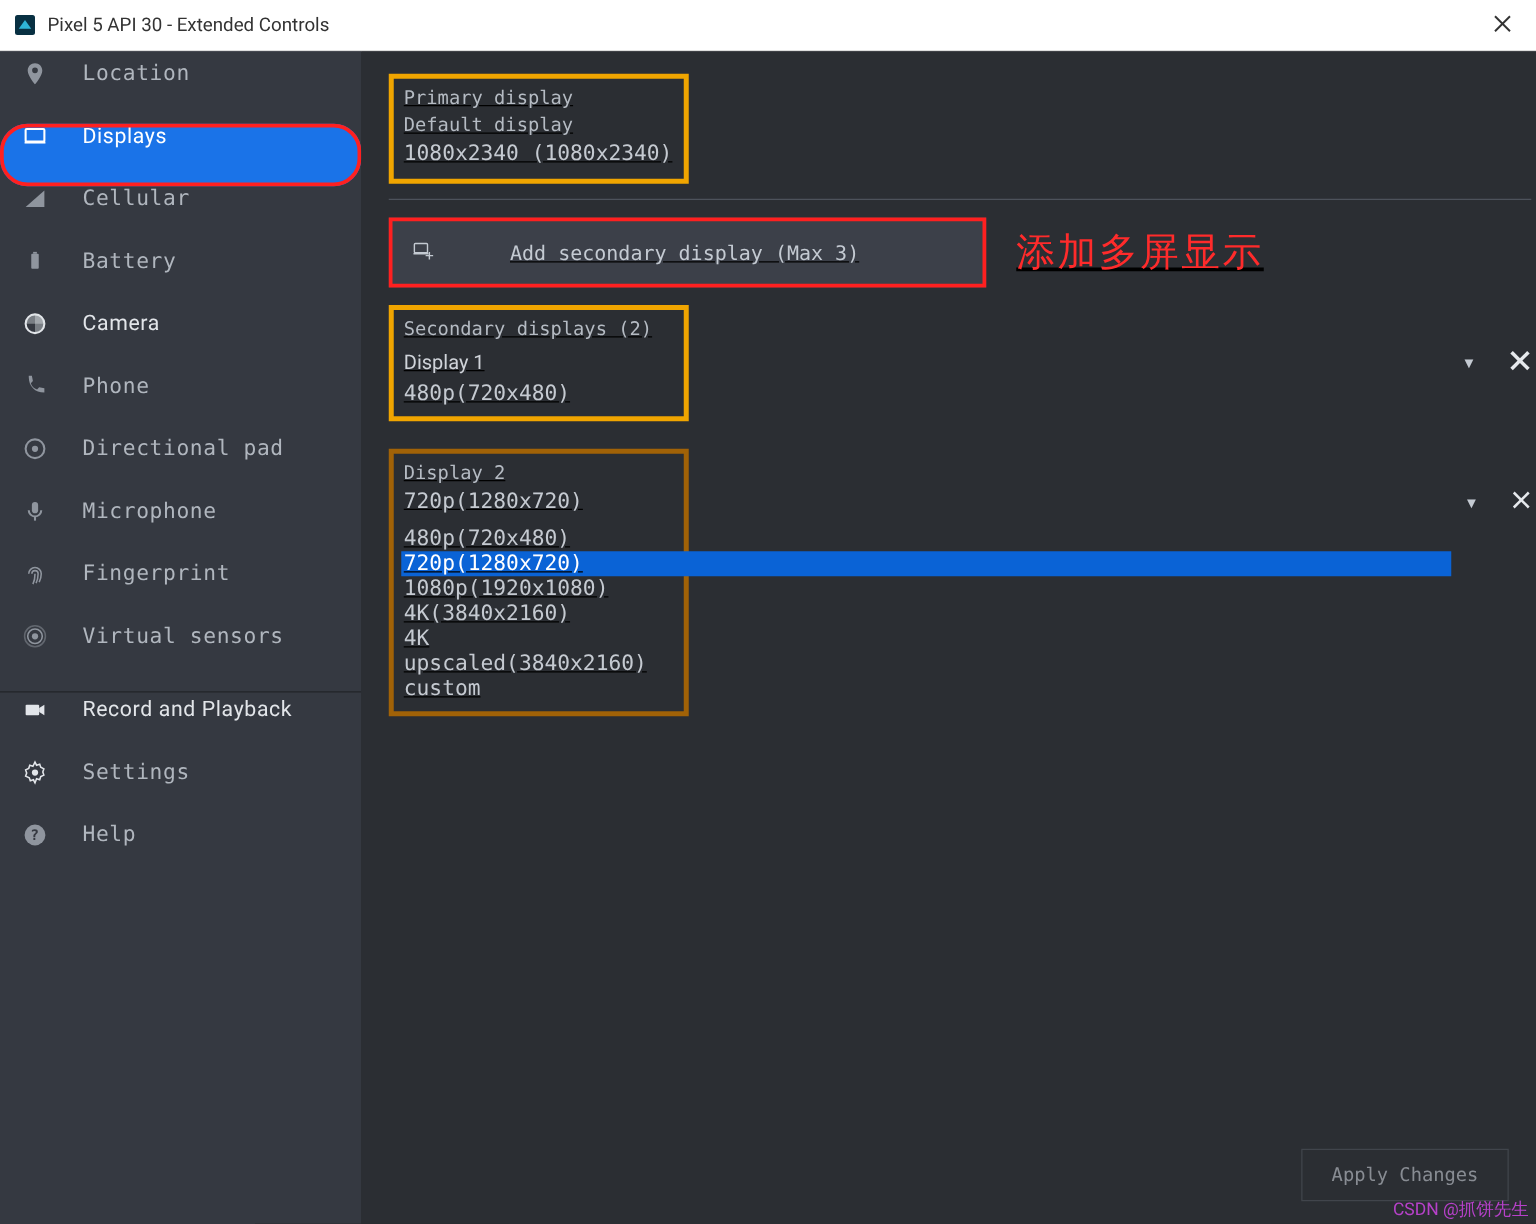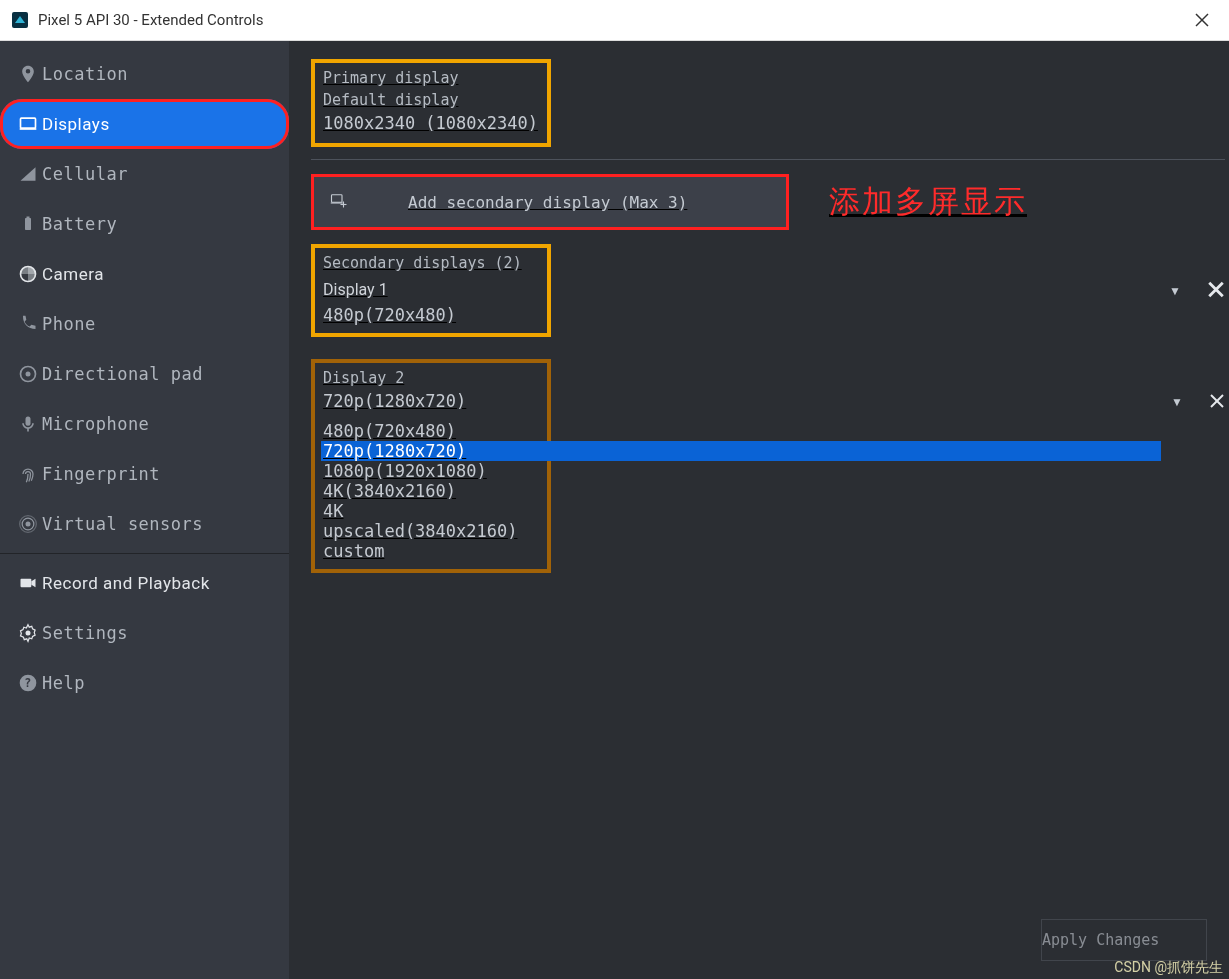--- a/index.html
+++ b/index.html
@@ -4,54 +4,54 @@
 <style>
   * { box-sizing: border-box; margin: 0; padding: 0; }
   body { font-family: "Segoe UI", Roboto, Arial, sans-serif; background: #2b2e33; width: 1229px; height: 979px; overflow: hidden; position: relative; }
   .titlebar { background: #ffffff; height: 41px; display: flex; align-items: center; padding: 16px 12px; border-bottom: 1px solid #ddd; justify-content: space-between; }
   .titlebar-left { display: flex; align-items: center; gap: 10px; }
   .titlebar-title { color: #333; font-size: 15px; }
   .titlebar-close { font-size: 18px; color: #333; cursor: pointer; padding: 4px 8px; }
   .app-icon { width: 16px; height: 16px; }
   .main { display: flex; height: 938px; }
   .sidebar { width: 289px; background: #353941; display: flex; flex-direction: column; padding-top: 8px; }
-  .sidebar-item { display: flex; align-items: center; height: 50px; padding-left: 18px; gap: 4px; color: #b0b6be; cursor: pointer; font-size: 17px; letter-spacing: 0.5px; }
+  .sidebar-item { display: flex; align-items: flex-start; height: 50px; padding-left: 18px; gap: 28px; color: #b0b6be; cursor: pointer; font-size: 17px; letter-spacing: 0.5px; }
   .sidebar-item.mono { font-family: "Consolas", monospace; }
   .sidebar-item.active { background: #1a73e8; color: #ffffff; }
   .sidebar-item.light-label { color: #e2e5e9; }
   .sidebar-item .sb-icon { width: 20px; height: 20px; flex-shrink: 0; display: flex; align-items: center; justify-content: center; }
   .sidebar-item.highlight-red { outline: 3px solid #ff2020; outline-offset: -3px; border-radius: 22px; }
   .sidebar-divider { height: 1px; background: #222428; margin: 4px 0; }
   .content { flex: 1; background: #2b2e33; position: relative; padding: 18px 4px 0 22px; text-decoration: underline; }
   .panel-box { border: 4px solid #f0a500; position: relative; padding: 6px 8px 8px 8px; font-family: "Consolas", monospace; color: #b5bbc3; }
   .primary-box { width: 240px; height: 88px; }
   .line1 { font-size: 15px; margin-bottom: 4px; }
   .line2 { font-size: 15px; margin-bottom: 4px; }
   .line3 { font-size: 17px; color: #c5cad1; }
   .hr { height: 1px; background: #4d525b; margin: 12px 0 14px 0; }
-  .add-row { display: flex; align-items: center; gap: 40px; }
+  .add-row { display: flex; align-items: center; gap: 24px; }
   .add-btn { width: 478px; height: 56px; background: #3c4049; border: 3px solid #ff2020; display: flex; align-items: center; padding-left: 16px; gap: 60px; color: #c4cad2; font-family: "Consolas", monospace; font-size: 16px; cursor: pointer; }
   .add-annot { color: #ff2b2b; font-size: 31px; letter-spacing: 2px; font-family: "SimSun","SimHei",serif; }
   .sec-box { width: 240px; margin-top: 14px; padding: 6px 8px 8px 8px; border: 4px solid #f0a500; font-family: "Consolas", monospace; color: #b5bbc3; }
   .sec-title { font-size: 15px; margin-bottom: 8px; }
   .sec-disp-name { color: #d0d4da; font-size: 16px; font-family: "Segoe UI", Roboto, Arial, sans-serif; margin-bottom: 6px; }
   .sec-res { font-size: 17px; color: #c5cad1; }
   .row-wrap { position: relative; }
   .row-controls { position: absolute; right: 0; top: 50%; transform: translateY(-50%); display: flex; align-items: center; gap: 26px; color: #e6e9ed; }
   .dd-arrow { font-size: 12px; color: #c4cad2; cursor: pointer; }
   .close-x { font-size: 22px; cursor: pointer; font-weight: bold; }
   .disp2-area { margin-top: 22px; position: relative; }
   .disp2-box { width: 240px; border: 4px solid #a16207; padding: 6px 8px 8px 8px; font-family: "Consolas", monospace; color: #b5bbc3; }
   .disp2-title { font-size: 15px; margin-bottom: 4px; }
   .disp2-sel { font-size: 17px; color: #c5cad1; margin-bottom: 10px; }
   .opt { font-size: 17px; color: #c5cad1; line-height: 20px; padding: 0 0 0 0; }
   .opt.selected { background: #0a63d6; color: #ffffff; width: 840px; margin-left: -2px; padding-left: 2px; }
   .disp2-controls { position: absolute; right: 0; top: 30px; display: flex; align-items: center; gap: 26px; color: #e6e9ed; }
-  .apply-btn { position: absolute; right: 22px; bottom: 18px; width: 166px; height: 42px; border: 1px solid #50555e; background: #2b2e33; color: #c6cbd3; font-family: "Consolas", monospace; font-size: 15px; display: flex; align-items: center; opacity: 0.6; cursor: pointer; }
-  .watermark { position: absolute; right: 0; bottom: 0; color: #fef9c3; font-size: 14px; opacity: 0.8; padding: 2px 6px; }
+  .apply-btn { position: absolute; right: 22px; bottom: 18px; width: 166px; height: 42px; border: 1px solid #50555e; background: #2b2e33; color: #c6cbd3; font-family: "Consolas", monospace; font-size: 15px; display: flex; align-items: center; justify-content: center; opacity: 0.6; cursor: pointer; }
+  .watermark { position: absolute; right: 0; bottom: 0; color: #d946ef; font-size: 14px; opacity: 0.8; padding: 2px 6px; }
   svg { fill: currentColor; }
 </style>
 </head>
 <body>
 
 <div class="titlebar">
   <div class="titlebar-left">
     <span class="app-icon">
       <svg viewBox="0 0 16 16" width="16" height="16">
           <rect x="0" y="0" width="16" height="16" rx="2" fill="#083042"></rect>

